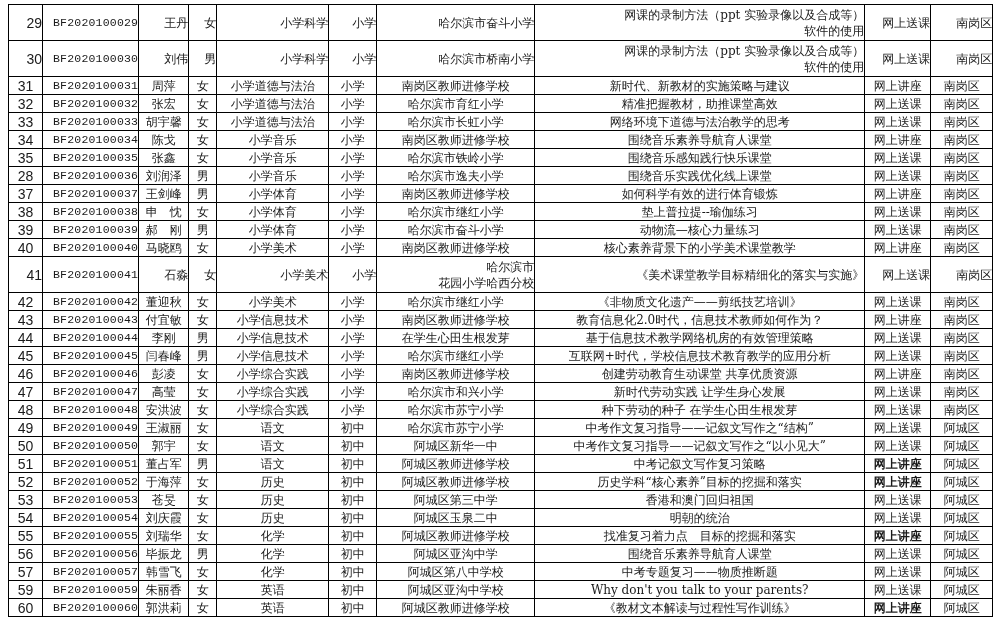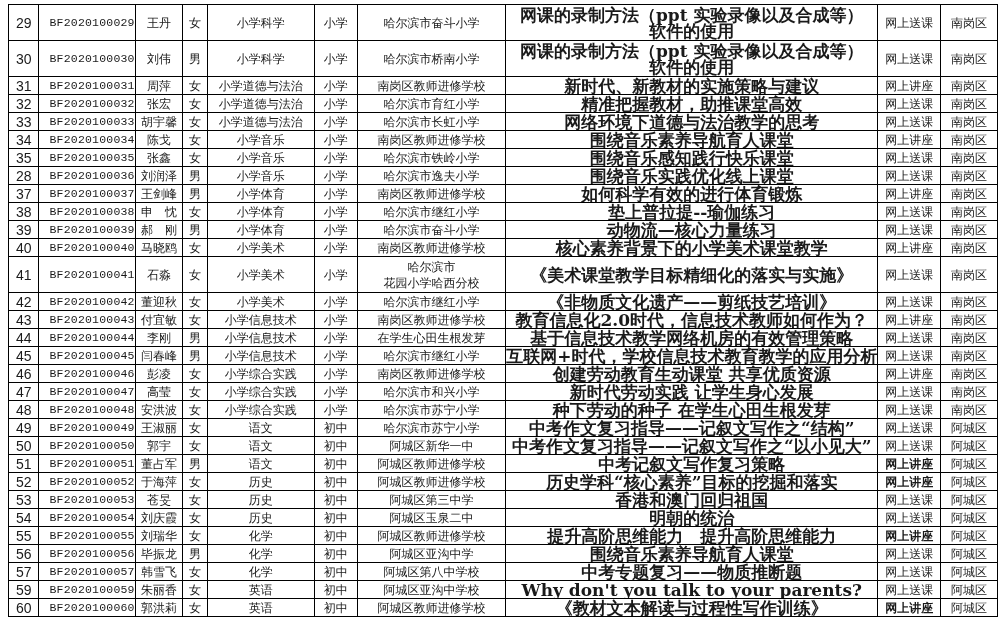--- a/index.html
+++ b/index.html
@@ -2,23 +2,23 @@
 <html><head>
 <meta charset="utf-8">
 <style>
   html, body { margin: 0; padding: 0; background: #ffffff; }
   body { width: 998px; height: 642px; overflow: hidden; position: relative; }
   .wrap { position: absolute; left: 8px; top: 4px; }
   table { border-collapse: collapse; table-layout: fixed; font-family: "DejaVu Serif", "Liberation Serif", serif; color: #1a1a1a; }
   td { border: 1px solid #000; padding: 0; text-align: center; vertical-align: middle; white-space: nowrap; overflow: hidden; font-size: 12px; line-height: 16px; height: 17px; }
   td.no { font-family: "Liberation Sans", "DejaVu Sans", sans-serif; font-size: 14px; }
   td.id { text-align: left; padding-left: 10px; font-family: "Liberation Mono", "DejaVu Sans Mono", monospace; font-size: 11.5px; letter-spacing: 0.2px; }
-  td.topic { font-size: 17px; font-weight: bold; }
+  td.topic { font-size: 12px; }
   td.mode.bold { font-weight: bold; }
-  tr.tall td { height: 35px; }
+  tr.tall td { height: 35px; text-align: right; }
   .line { display: block; }
 </style>
 </head>
 <body>
 
 <div class="wrap">
   <table>
     <colgroup>
       <col style="width:34px">
       <col style="width:94px">
@@ -455,21 +455,21 @@
           <td class="no">55</td>
           <td class="id">BF2020100055</td>
           <td class="name">刘瑞华</td>
           <td class="gender">女</td>
           <td class="subject">化学</td>
           <td class="level">初中</td>
           <td class="school">
             <span class="line">阿城区教师进修学校</span>
           </td>
           <td class="topic">
-            <span class="line">提升高阶思维能力　提升高阶思维能力</span>
+            <span class="line">找准复习着力点　目标的挖掘和落实</span>
           </td>
           <td class="mode bold">网上讲座</td>
           <td class="district">阿城区</td>
         </tr>
         <tr>
           <td class="no">56</td>
           <td class="id">BF2020100056</td>
           <td class="name">毕振龙</td>
           <td class="gender">男</td>
           <td class="subject">化学</td>

